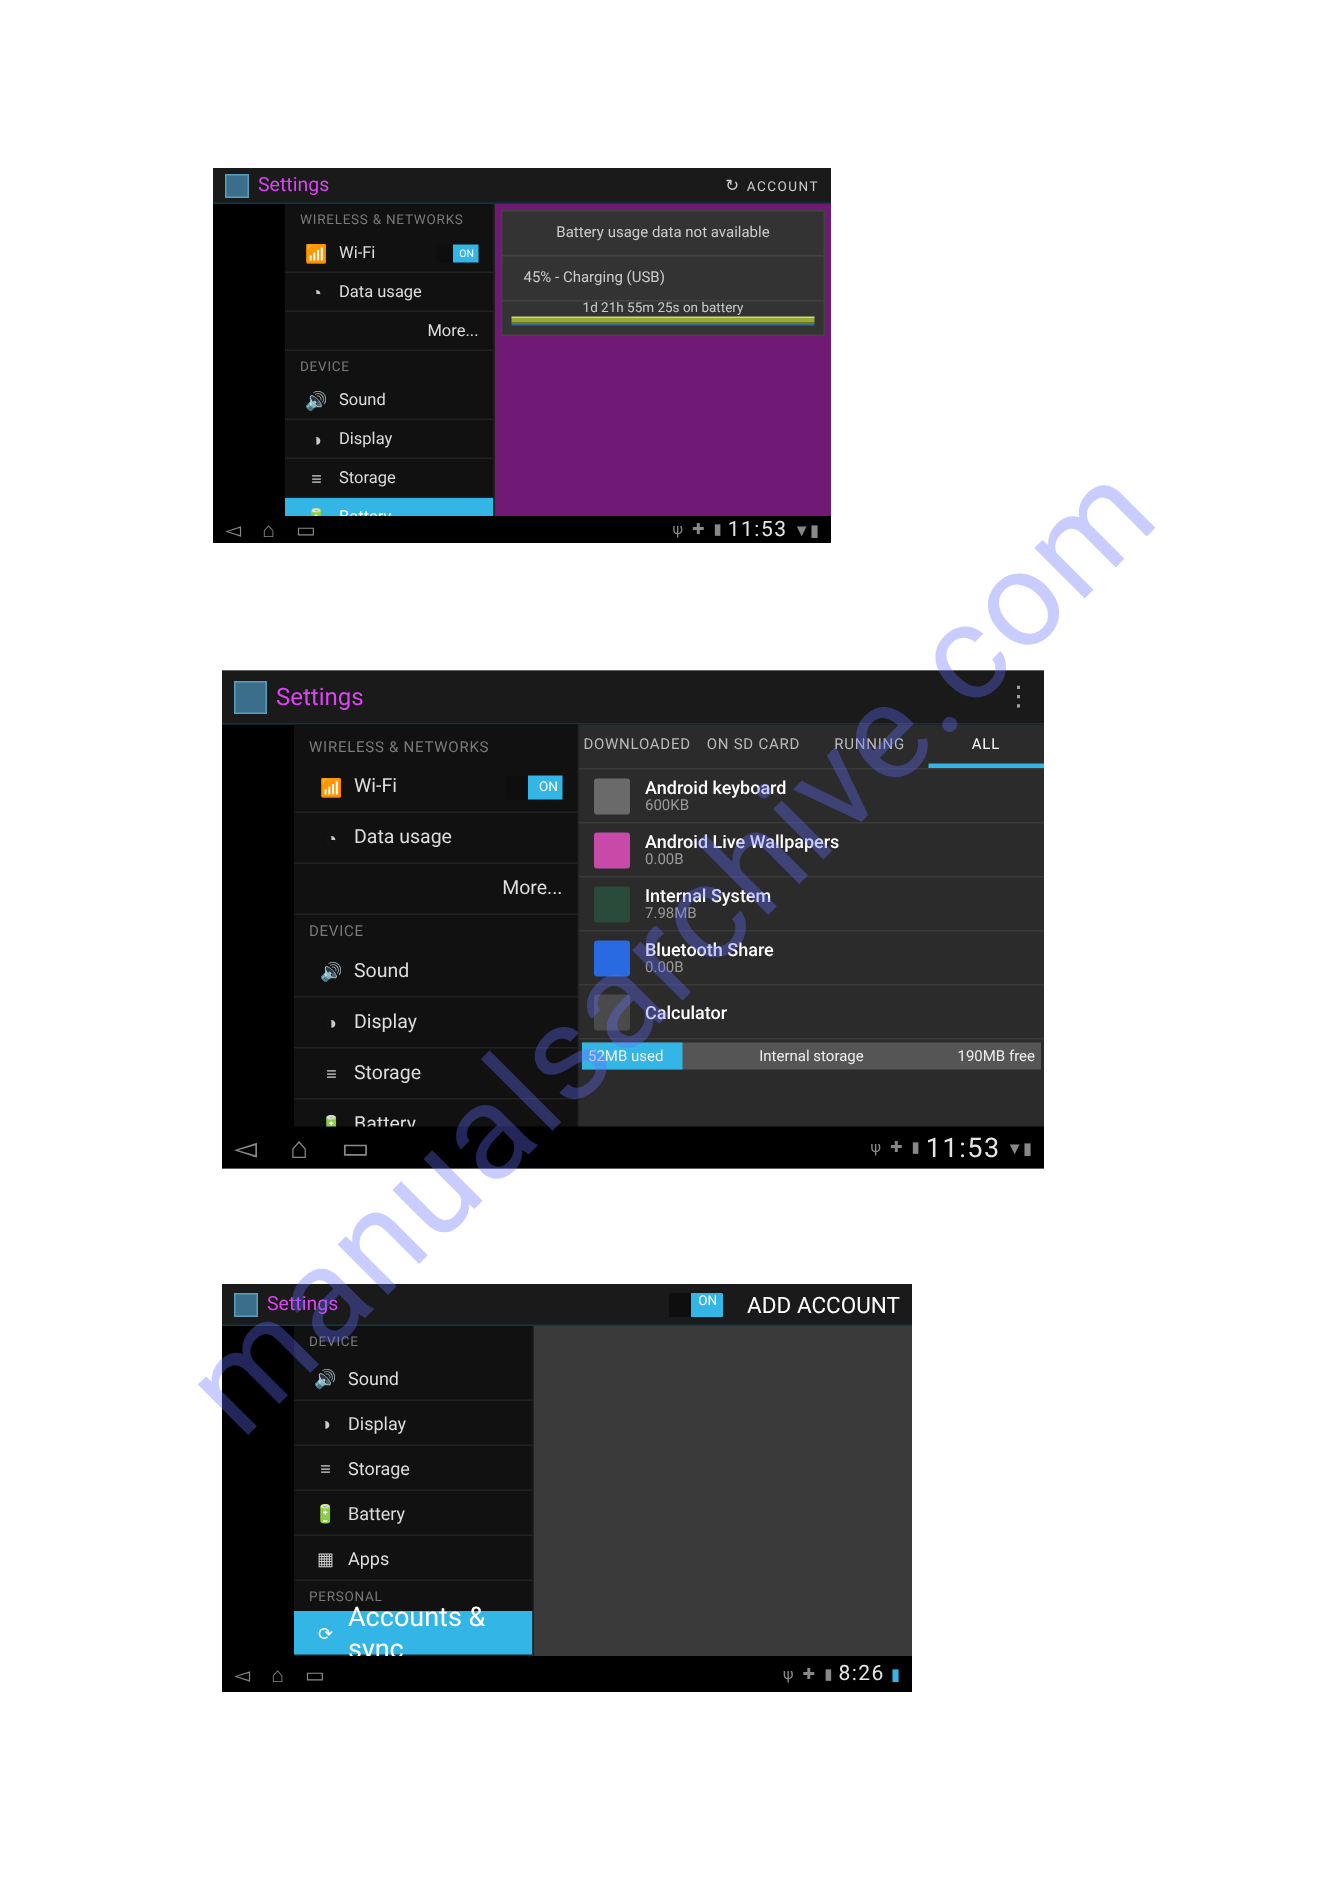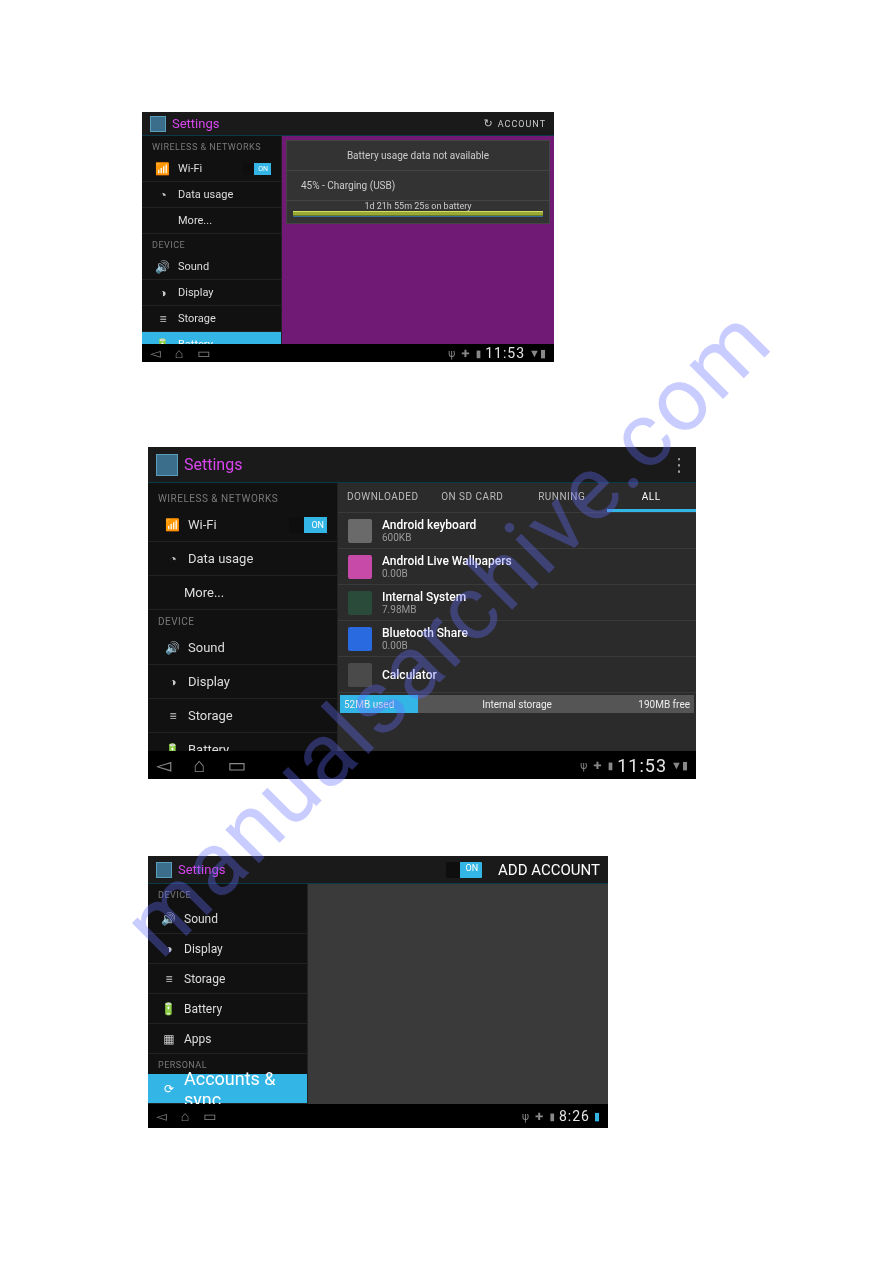--- a/index.html
+++ b/index.html
@@ -23,34 +23,34 @@
   .hdr .sicon { width:16px; height:16px; background:#3a6e8a; margin-right:6px; display:inline-block; border:1px solid #5a9ebc; }
   .hdr .title { flex:1; font-size:13px; color:#d946ef; }
   .hdr-large .title { font-size:16px; }
   .hdr .refresh { font-size:9px; letter-spacing:1px; color:#ccc; }
   .hdr .refresh-icon::before { content:"↻"; margin-right:4px; font-size:11px; color:#ccc; }
   .hdr .menu-dots { color:#aaa; font-size:18px; line-height:10px; letter-spacing:0; }
   .hdr .toggle { width:36px; height:16px; background: linear-gradient(to right,#0e0e0e 0 40%,#33b5e5 40% 100%); border-radius:1px; display:inline-block; margin-right:10px; position:relative; }
   .hdr .toggle::after { content: attr(data-lbl); position:absolute; right:4px; top:1px; font-size:9px; color:#fff; }
   .hdr .addacct { font-size:15px; color:#fff; margin-left:6px;text-align:right; }
 
-  .body-row { display:flex; height: calc(100% - 24px - 18px); }
+  .body-row { display:flex; height: calc(100% - 24px - 18px); padding-left: 48px; }
   .body-row.large { height: calc(100% - 36px - 28px); }
 
   .sidebar { background:#111; border-right:1px solid #222; overflow:hidden; }
   .sidebar .sec { font-size:9px; color:#7a7a7a; padding:6px 10px 4px; letter-spacing:0.5px; }
   .sidebar .item { display:flex; align-items:center; height:26px; padding:0 10px 0 14px; border-bottom:1px solid #222; cursor:default; }
   .sidebar.large .item { height:34px; padding-left:18px; }
   .sidebar .item .ic { width:14px; height:14px; margin-right:8px; display:flex; align-items:center; justify-content:center; color:#ccc; font-size:12px; }
   .sidebar .item .lbl { flex:1; color:#ddd; font-size:11px; }
   .sidebar.large .item .lbl { font-size:13px; }
   .sidebar .item.sel { background:#33b5e5; }
   .sidebar .item.sel .lbl, .sidebar .item.sel .ic { color:#fff; }
   .sidebar .item .sw { width:28px; height:12px; background:linear-gradient(to right,#0e0e0e 0 40%,#33b5e5 40% 100%); font-size:7px; color:#fff; text-align:right; padding-right:3px; line-height:12px;}
-  .sidebar .item.indent { padding-left:36px; }
+  .sidebar .item.indent { padding-left:36px;text-align:right; }
 
   .content { flex:1; background:#2b2b2b; position:relative; }
 
   
   .navbar { height:18px; background:#000; display:flex; align-items:center; padding:0 8px; }
   .navbar.large { height:28px; }
   .navbar .navbtn { color:#888; margin-right:14px; font-size:14px; }
   .navbar.large .navbtn { font-size:20px; margin-right:22px; }
   .navbar .spacer { flex:1; }
   .navbar .stat { color:#888; font-size:10px; margin-left:6px; }

